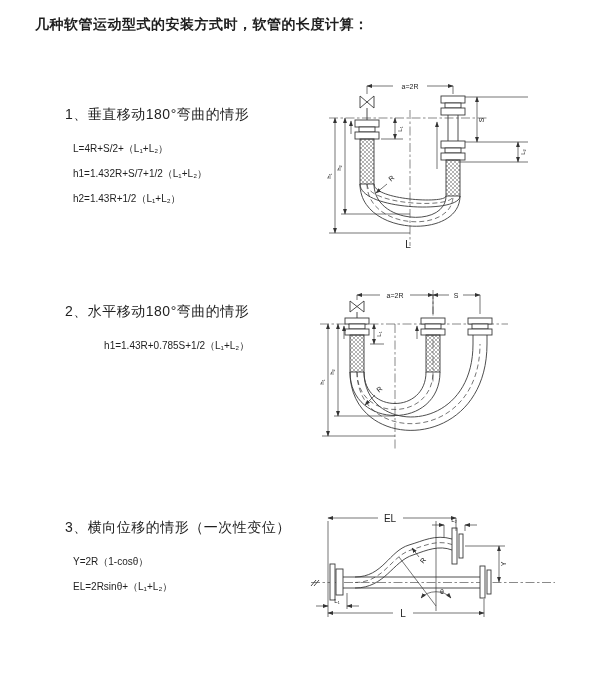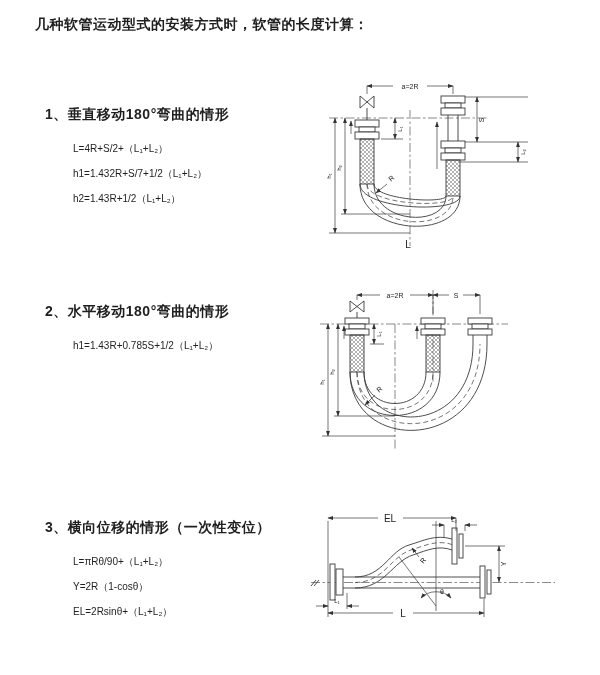--- a/index.html
+++ b/index.html
@@ -1,23 +1,23 @@
 <!DOCTYPE html>
 <html><head>
 <meta charset="utf-8">
 <style>
   html,body{margin:0;padding:0;background:#fff;}
   .page{position:relative;width:600px;height:675px;background:#ffffff;overflow:hidden;
         font-family:"Liberation Sans",sans-serif;color:#1f1f1f;border-radius:17px;}
   .title{position:absolute;left:35px;top:16px;font-size:14px;font-weight:bold;letter-spacing:.5px;}
   .sec{position:absolute;left:45px;}
-  .sec .heading{font-size:14px;font-weight:bold;margin-bottom:12px;letter-spacing:.5px;}
+  .sec .heading{font-size:14px;font-weight:normal;margin-bottom:12px;letter-spacing:.5px;margin-left:20px;}
   .sec .formula{font-size:10px;line-height:25px;margin-left:28px;white-space:pre;}
   .sec1{top:106px;}
-  .sec2{top:303px;}
+  .sec2{top:303px;text-align:right;}
   .sec3{top:519px;}
   .diag{position:absolute;}
   .d1{left:313px;top:76px;}
   .d2{left:308px;top:284px;}
   .d3{left:303px;top:501px;}
   
   .s  {stroke:#3a3a3a;stroke-width:0.9;fill:none;}
   .sf {stroke:#3a3a3a;stroke-width:0.9;fill:#ffffff;}
   .dim{stroke:#3a3a3a;stroke-width:0.7;fill:none;}
   .dd {stroke:#3a3a3a;stroke-width:0.6;fill:none;stroke-dasharray:9 2.5 2.5 2.5;}
@@ -40,21 +40,20 @@
     <div class="formula">h2=1.43R+1/2（L₁+L₂）</div>
   </div>
 
   <div class="sec sec2">
     <div class="heading">2、水平移动180°弯曲的情形</div>
     <div class="formula">h1=1.43R+0.785S+1/2（L₁+L₂）</div>
   </div>
 
   <div class="sec sec3">
     <div class="heading">3、横向位移的情形（一次性变位）</div>
-    <div class="formula">L=πRθ/90+（L₁+L₂）</div>
     <div class="formula">Y=2R（1-cosθ）</div>
     <div class="formula">EL=2Rsinθ+（L₁+L₂）</div>
   </div>
 
   <svg class="diag d1" width="244" height="176" viewBox="0 0 244 176">
     <defs>
       <pattern id="xh" patternUnits="userSpaceOnUse" width="4" height="4">
         <path d="M0,0 L4,4 M4,0 L0,4" stroke="#666" stroke-width="0.5" fill="none"></path>
       </pattern>
       <marker id="ar" viewBox="0 0 10 10" refX="9" refY="5" markerWidth="8" markerHeight="8" orient="auto-start-reverse">

